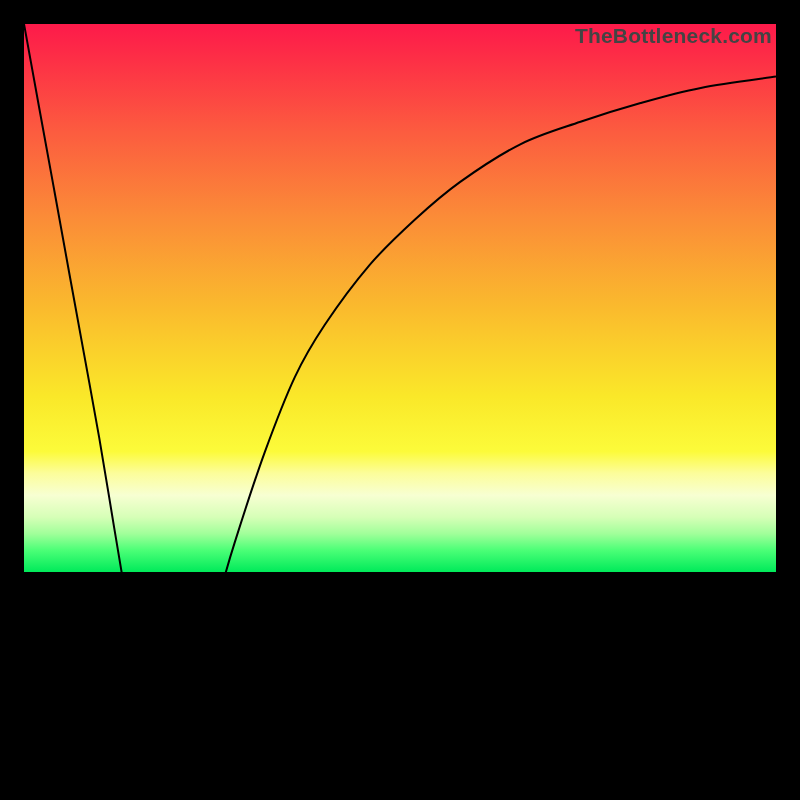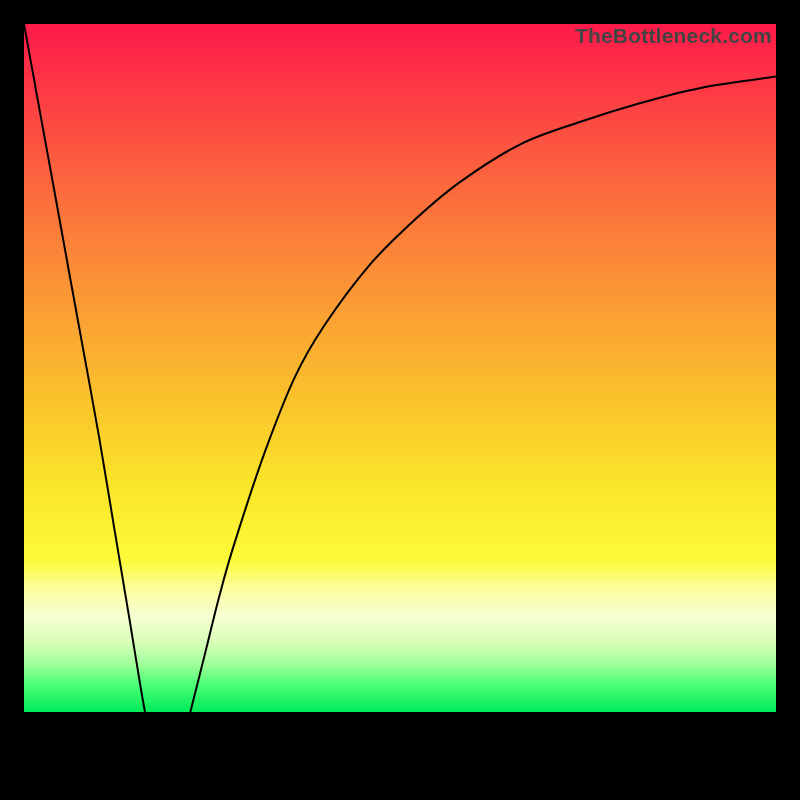--- a/index.html
+++ b/index.html
@@ -13,21 +13,21 @@
   .frame {
     position: absolute;
     inset: 0;
     background: #000;
   }
   .plot {
     position: absolute;
     left: 24px;
     top: 24px;
     width: 752px;
-    height: 688px;
+    height: 548px;
     overflow: hidden;
   }
   .gradient {
     position: absolute;
     inset: 0;
     background: linear-gradient(to bottom,
       #fd1a4a 0%,
       #fd3445 8%,
       #fc5d3f 20%,
       #fb8e37 36%,

